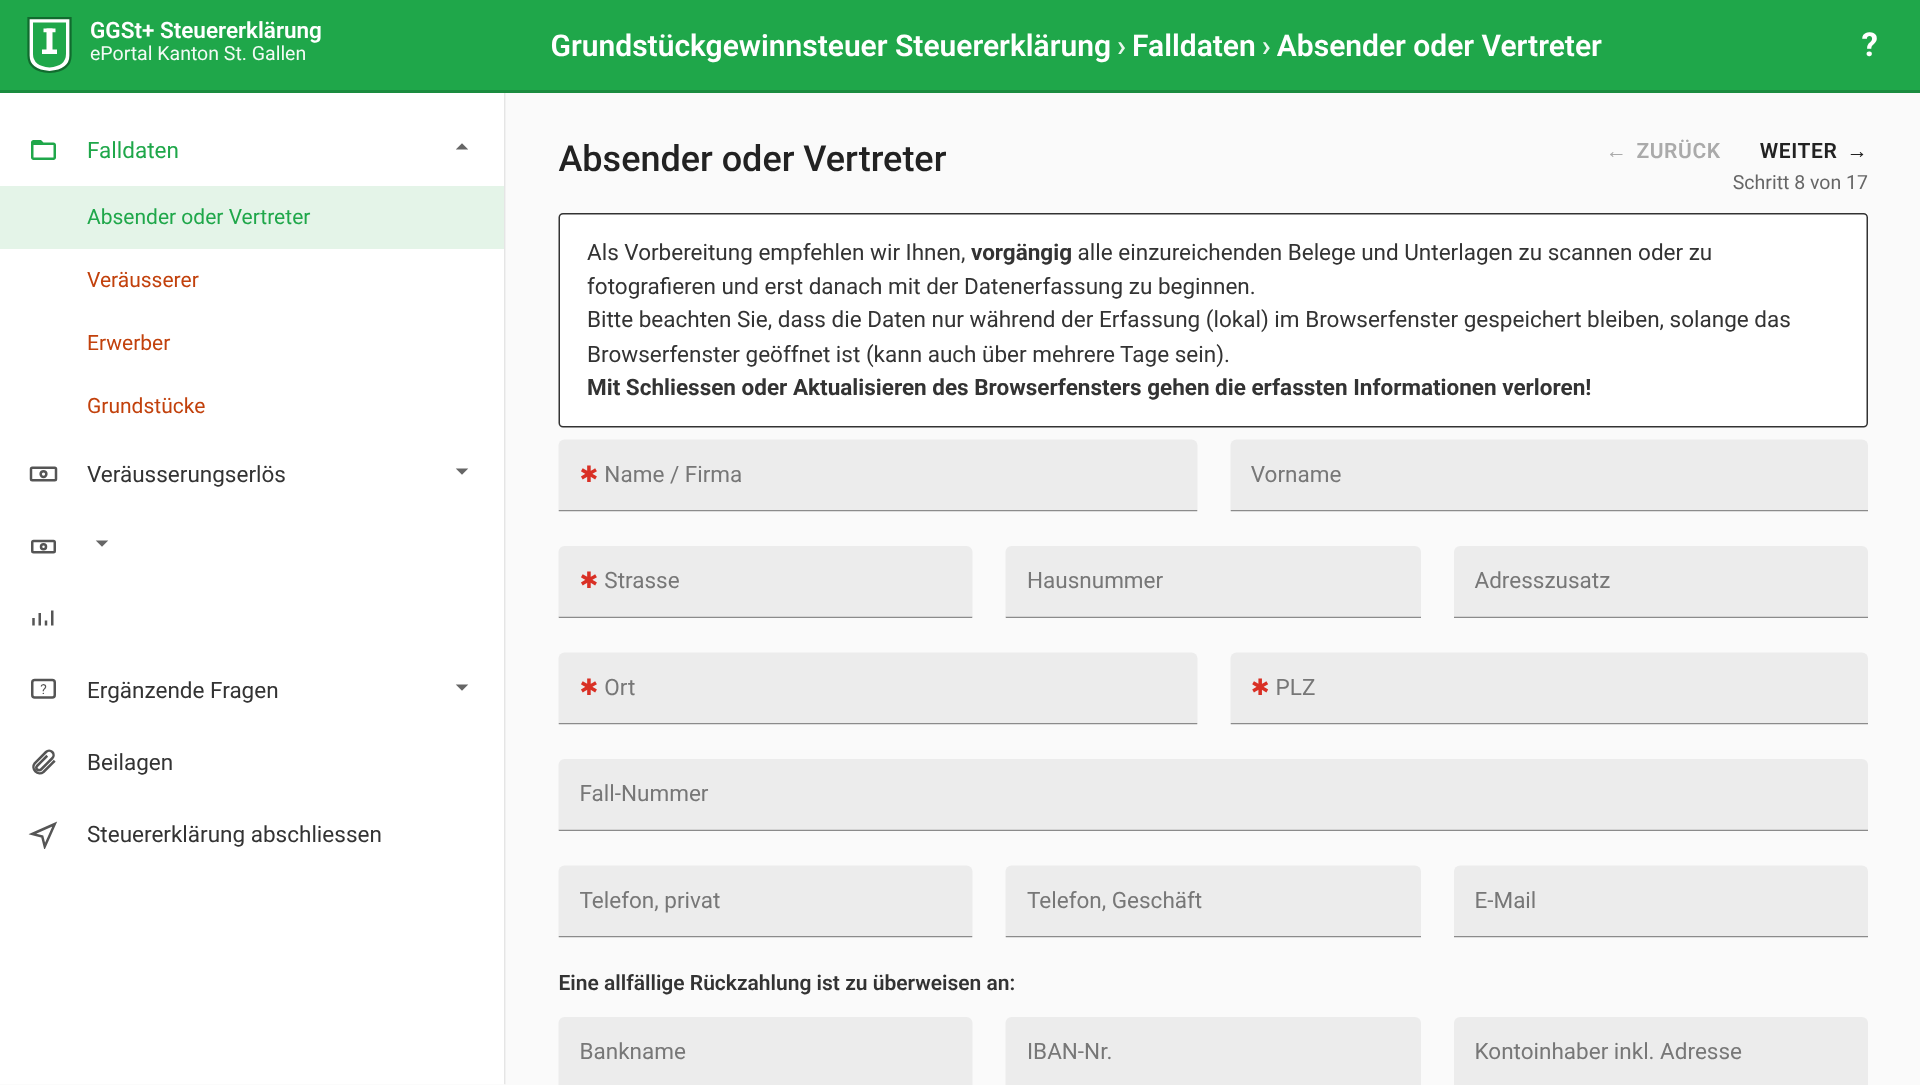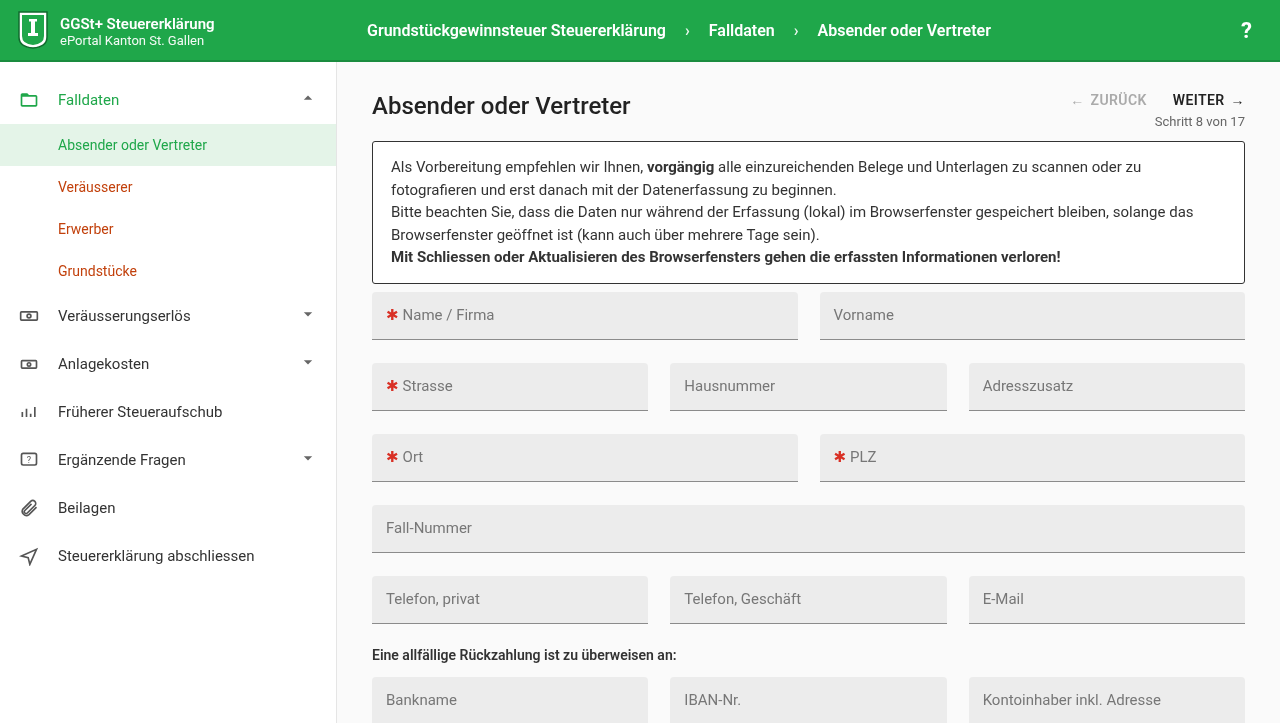--- a/index.html
+++ b/index.html
@@ -16,40 +16,40 @@
   .header {
     background: #1fa74a;
     color: #fff;
     height: 62px;
     display: flex;
     align-items: center;
     border-bottom: 2px solid #1a8c3f;
   }
   .logo-area {
     display: flex;
-    align-items: flex-end;
+    align-items: flex-start;
     padding: 0 18px;
     width: 337px;
     flex-shrink: 0;
   }
   .shield {
     width: 30px;
     height: 38px;
     margin-right: 12px;
   }
   .app-titles { display: flex; flex-direction: column; line-height: 1.2; }
   .app-title { font-size: 15px; font-weight: 600; }
   .app-sub { font-size: 13px; opacity: 0.95; }
   .breadcrumb {
     flex: 1;
     display: flex;
     align-items: center;
-    font-size: 16px;
+    font-size: 20px;
     font-weight: 600;
-    gap: 19px;
+    gap: 4px;
     padding-left: 30px;
   }
   .crumb { white-space: nowrap; }
   .crumb-sep { opacity: 0.9; font-weight: 600; }
   .help-icon {
     font-size: 22px;
     font-weight: 700;
     padding: 0 28px;
     cursor: pointer;
   }
@@ -257,35 +257,33 @@
       </span>
     </div>
 
     <div class="side-group-header">
       <span class="side-icon">
         <svg width="20" height="20" viewBox="0 0 24 24" fill="none" stroke="currentColor" stroke-width="2">
             <rect x="3" y="8" width="18" height="9" rx="1"></rect>
             <circle cx="12" cy="12.5" r="2"></circle>
           </svg>
       </span>
-      <span class="side-label">Anlagekosten</span>
       <span class="side-chevron">
         <svg width="20" height="20" viewBox="0 0 24 24" fill="currentColor">
             <path d="M7 10l5 5 5-5z"></path>
           </svg>
       </span>
     </div>
 
     <div class="side-group-header">
       <span class="side-icon">
         <svg width="20" height="20" viewBox="0 0 24 24" fill="none" stroke="currentColor" stroke-width="2">
             <path d="M4 18v-6M9 18V8M14 18v-4M19 18V6"></path>
           </svg>
       </span>
-      <span class="side-label">Früherer Steueraufschub</span>
     </div>
 
     <div class="side-group-header">
       <span class="side-icon">
         <svg width="20" height="20" viewBox="0 0 24 24" fill="none" stroke="currentColor" stroke-width="2">
             <rect x="3" y="4" width="18" height="14" rx="2"></rect>
             <text x="12" y="15" text-anchor="middle" font-size="11" fill="currentColor" stroke="none">?</text>
           </svg>
       </span>
       <span class="side-label">Ergänzende Fragen</span>

